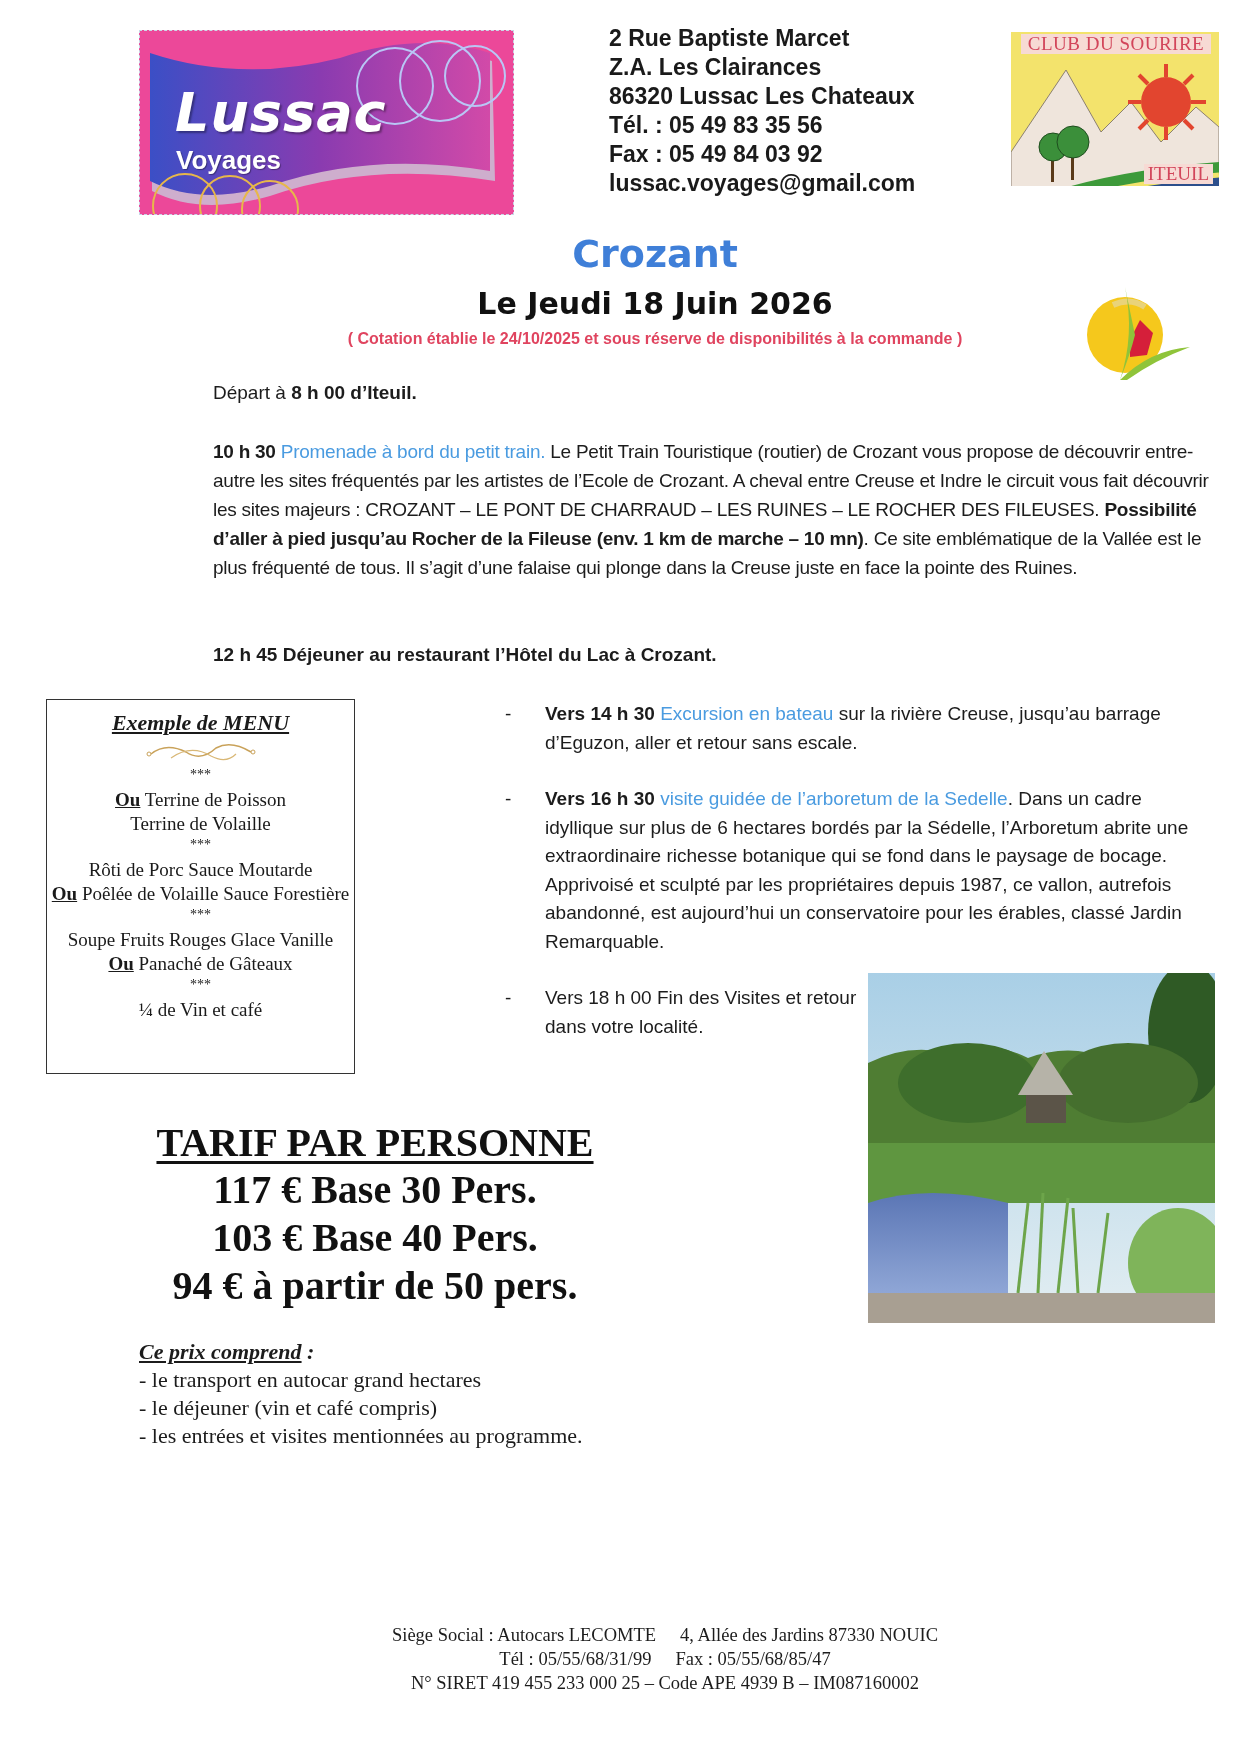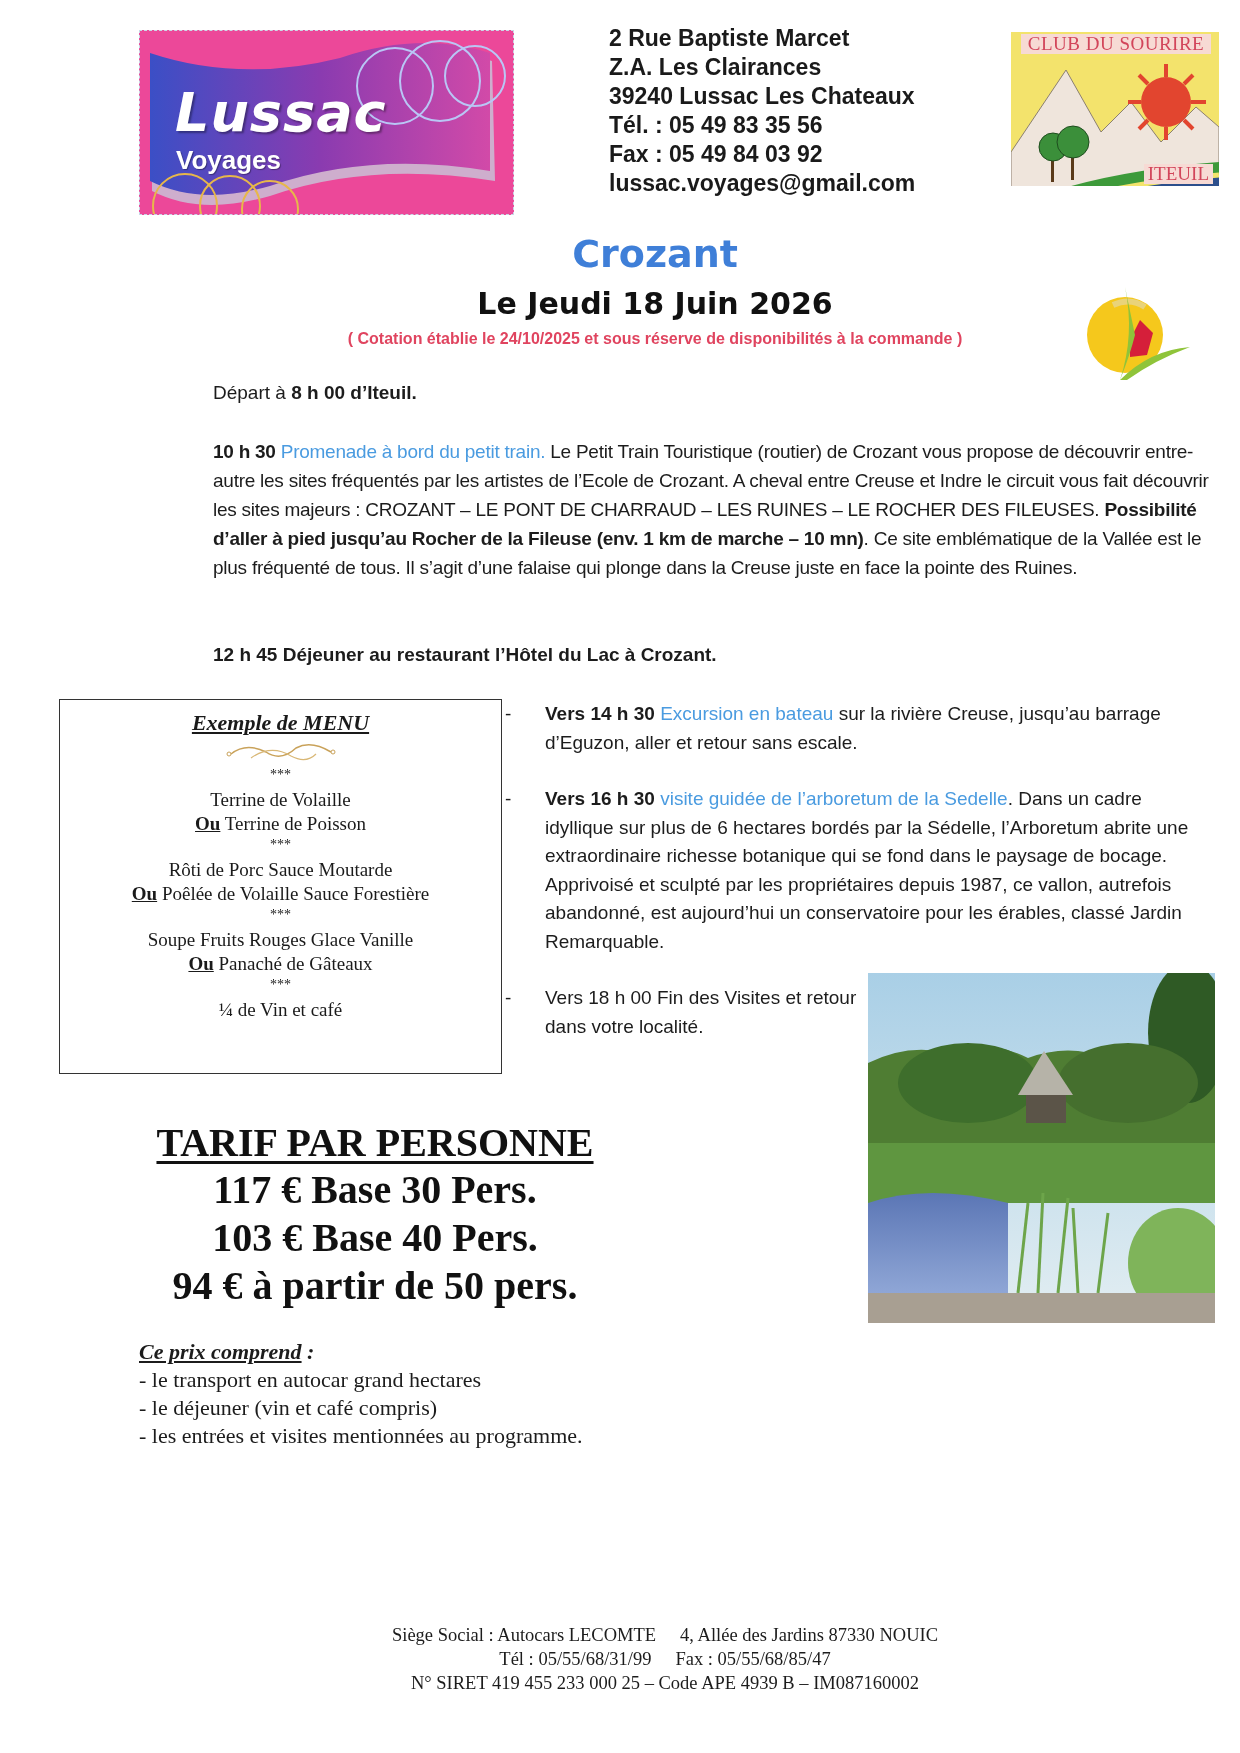--- a/index.html
+++ b/index.html
@@ -32,21 +32,21 @@
 
   
   .prog { font-family: "Liberation Sans", sans-serif; font-size: 19px; line-height: 29px; color: #1c1c1c; }
   .prog b { font-weight: bold; }
   .hl { color: #4a9be0; }
   #depart { left: 213px; top: 378px; }
   #train { left: 213px; top: 437px; width: 1000px; letter-spacing: -0.25px; }
   #lunch { left: 213px; top: 640px; font-weight: bold; }
 
   
-  #menu { left: 59px; top: 699px; width: 443px; height: 375px; border: 1.5px solid #333; font-family: "Liberation Serif", serif; color: #1a1a1a; text-align: center; }
+  #menu { left: 46px; top: 699px; width: 309px; height: 375px; border: 1.5px solid #333; font-family: "Liberation Serif", serif; color: #1a1a1a; text-align: center; }
   #menu .menu-title { margin-top: 10px; font-size: 22px; font-weight: bold; font-style: italic; text-decoration: underline; }
   #menu .flourish { height: 28px; margin-top: 2px; }
   #menu .line { font-size: 19px; line-height: 24px; }
   #menu .stars { font-size: 14px; line-height: 18px; }
   #menu .ou { font-weight: bold; text-decoration: underline; }
   #menu .gap { height: 4px; }
 
   
   #activities { left: 505px; top: 700px; width: 690px; }
   .act { position: relative; padding-left: 40px; margin-bottom: 28px; font-size: 19px; line-height: 28.5px; }
@@ -93,21 +93,21 @@
         <circle cx="130" cy="178" r="28"></circle>
     </g>
   </svg>
   <span class="brand">Lussac</span>
   <span class="sub">Voyages</span>
 </div>
 
 <div id="address" class="abs">
   <div>2 Rue Baptiste Marcet</div>
   <div>Z.A. Les Clairances</div>
-  <div>39240 Lussac Les Chateaux</div>
+  <div>86320 Lussac Les Chateaux</div>
   <div>Tél. : 05 49 83 35 56</div>
   <div>Fax : 05 49 84 03 92</div>
   <div>lussac.voyages@gmail.com</div>
 </div>
 
 <div id="logo-club" class="abs">
   <svg width="208" height="210" viewBox="0 0 208 210" style="position:absolute;left:0;top:0">
     <rect width="208" height="210" fill="#f3e36c"></rect>
     <polygon points="0,120 55,38 90,100 120,70 150,110 185,75 208,95 208,150 0,170" fill="#efe5dc" stroke="#8b7f70" stroke-width="1"></polygon>
     <g>
@@ -167,22 +167,22 @@
   <div class="flourish">
     <svg width="120" height="28" viewBox="0 0 120 28">
       <path d="M10,16 Q25,4 45,14 Q60,24 75,10 Q90,2 110,14" stroke="#c9a25a" stroke-width="1.5" fill="none"></path>
       <path d="M30,20 Q50,6 70,18 Q85,26 95,16" stroke="#d9b877" stroke-width="1.2" fill="none"></path>
       <circle cx="8" cy="16" r="2" fill="none" stroke="#c9a25a"></circle>
         <circle cx="112" cy="14" r="2" fill="none" stroke="#c9a25a"></circle>
     </svg>
   </div>
   <div class="stars">***</div>
   <div class="gap"></div>
+  <div class="line"><span class="ou">Ou</span><span> Terrine de Poisson</span></div>
   <div class="line">Terrine de Volaille</div>
-  <div class="line"><span class="ou">Ou</span><span> Terrine de Poisson</span></div>
   <div class="stars">***</div>
   <div class="gap"></div>
   <div class="line">Rôti de Porc Sauce Moutarde</div>
   <div class="line"><span class="ou">Ou</span><span> Poêlée de Volaille Sauce Forestière</span></div>
   <div class="stars">***</div>
   <div class="gap"></div>
   <div class="line">Soupe Fruits Rouges Glace Vanille</div>
   <div class="line"><span class="ou">Ou</span><span> Panaché de Gâteaux</span></div>
   <div class="stars">***</div>
   <div class="gap"></div>

